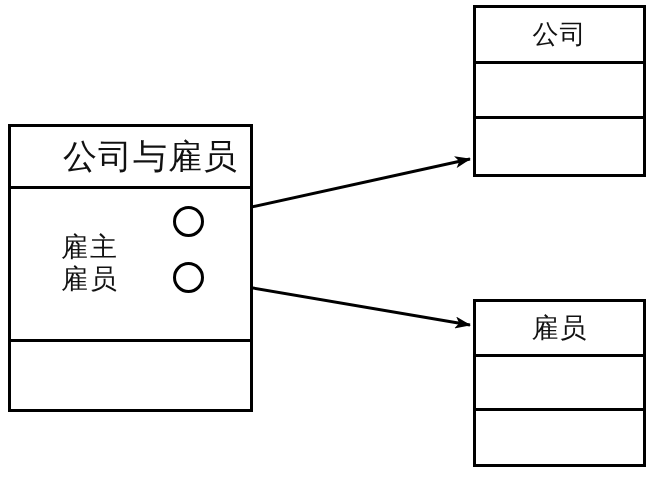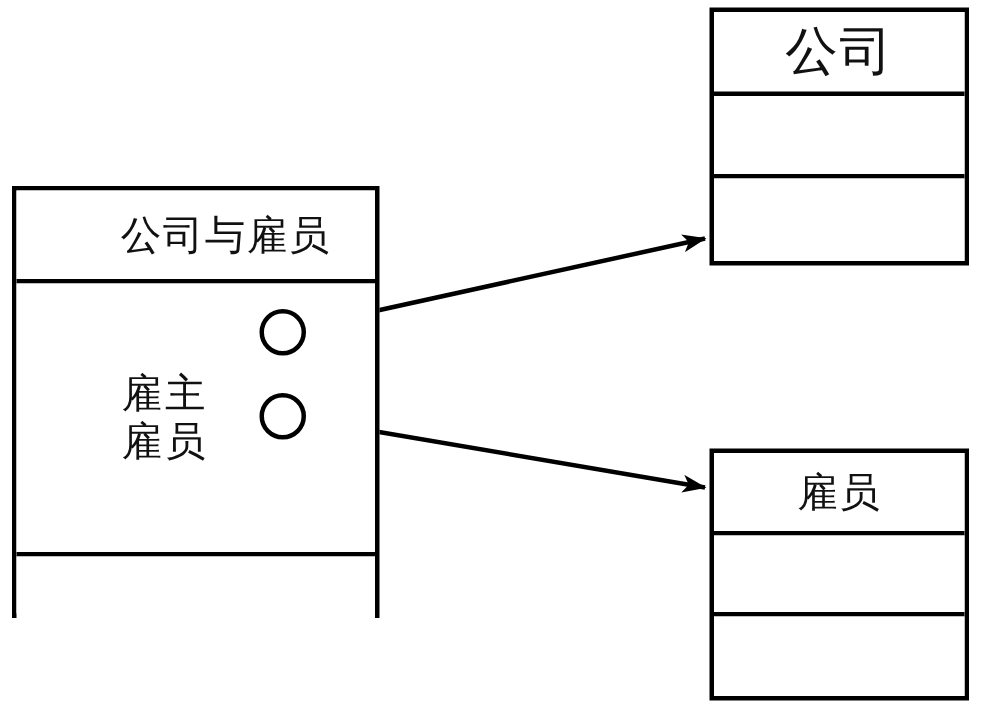--- a/index.html
+++ b/index.html
@@ -75,31 +75,31 @@
     pointer-events: none;
   }
 
   
   #box-company-employee {
     left: 8px;
     top: 124px;
     width: 245px;
     height: 288px;
   }
-  #box-company-employee .c-title   { height: 62px; font-size: 27px; padding-left: 40px; }
-  #box-company-employee .c-attrs   { height: 182px; padding-left: 70px; font-size: 27px; }
+  #box-company-employee .c-title   { height: 62px; font-size: 34px; padding-left: 40px; }
+  #box-company-employee .c-attrs   { height: 153px; padding-left: 50px; font-size: 27px; }
   #box-company-employee .c-methods { height: 65px; }
 
   #box-company {
     left: 473px;
     top: 5px;
     width: 173px;
     height: 172px;
   }
-  #box-company .c-title   { height: 56px; font-size: 35px; }
+  #box-company .c-title   { height: 56px; font-size: 26px; }
   #box-company .c-attrs   { height: 55px; }
   #box-company .c-methods { height: 55px; }
 
   #box-employee {
     left: 473px;
     top: 299px;
     width: 173px;
     height: 168px;
   }
   #box-employee .c-title   { height: 55px; font-size: 27px; }

